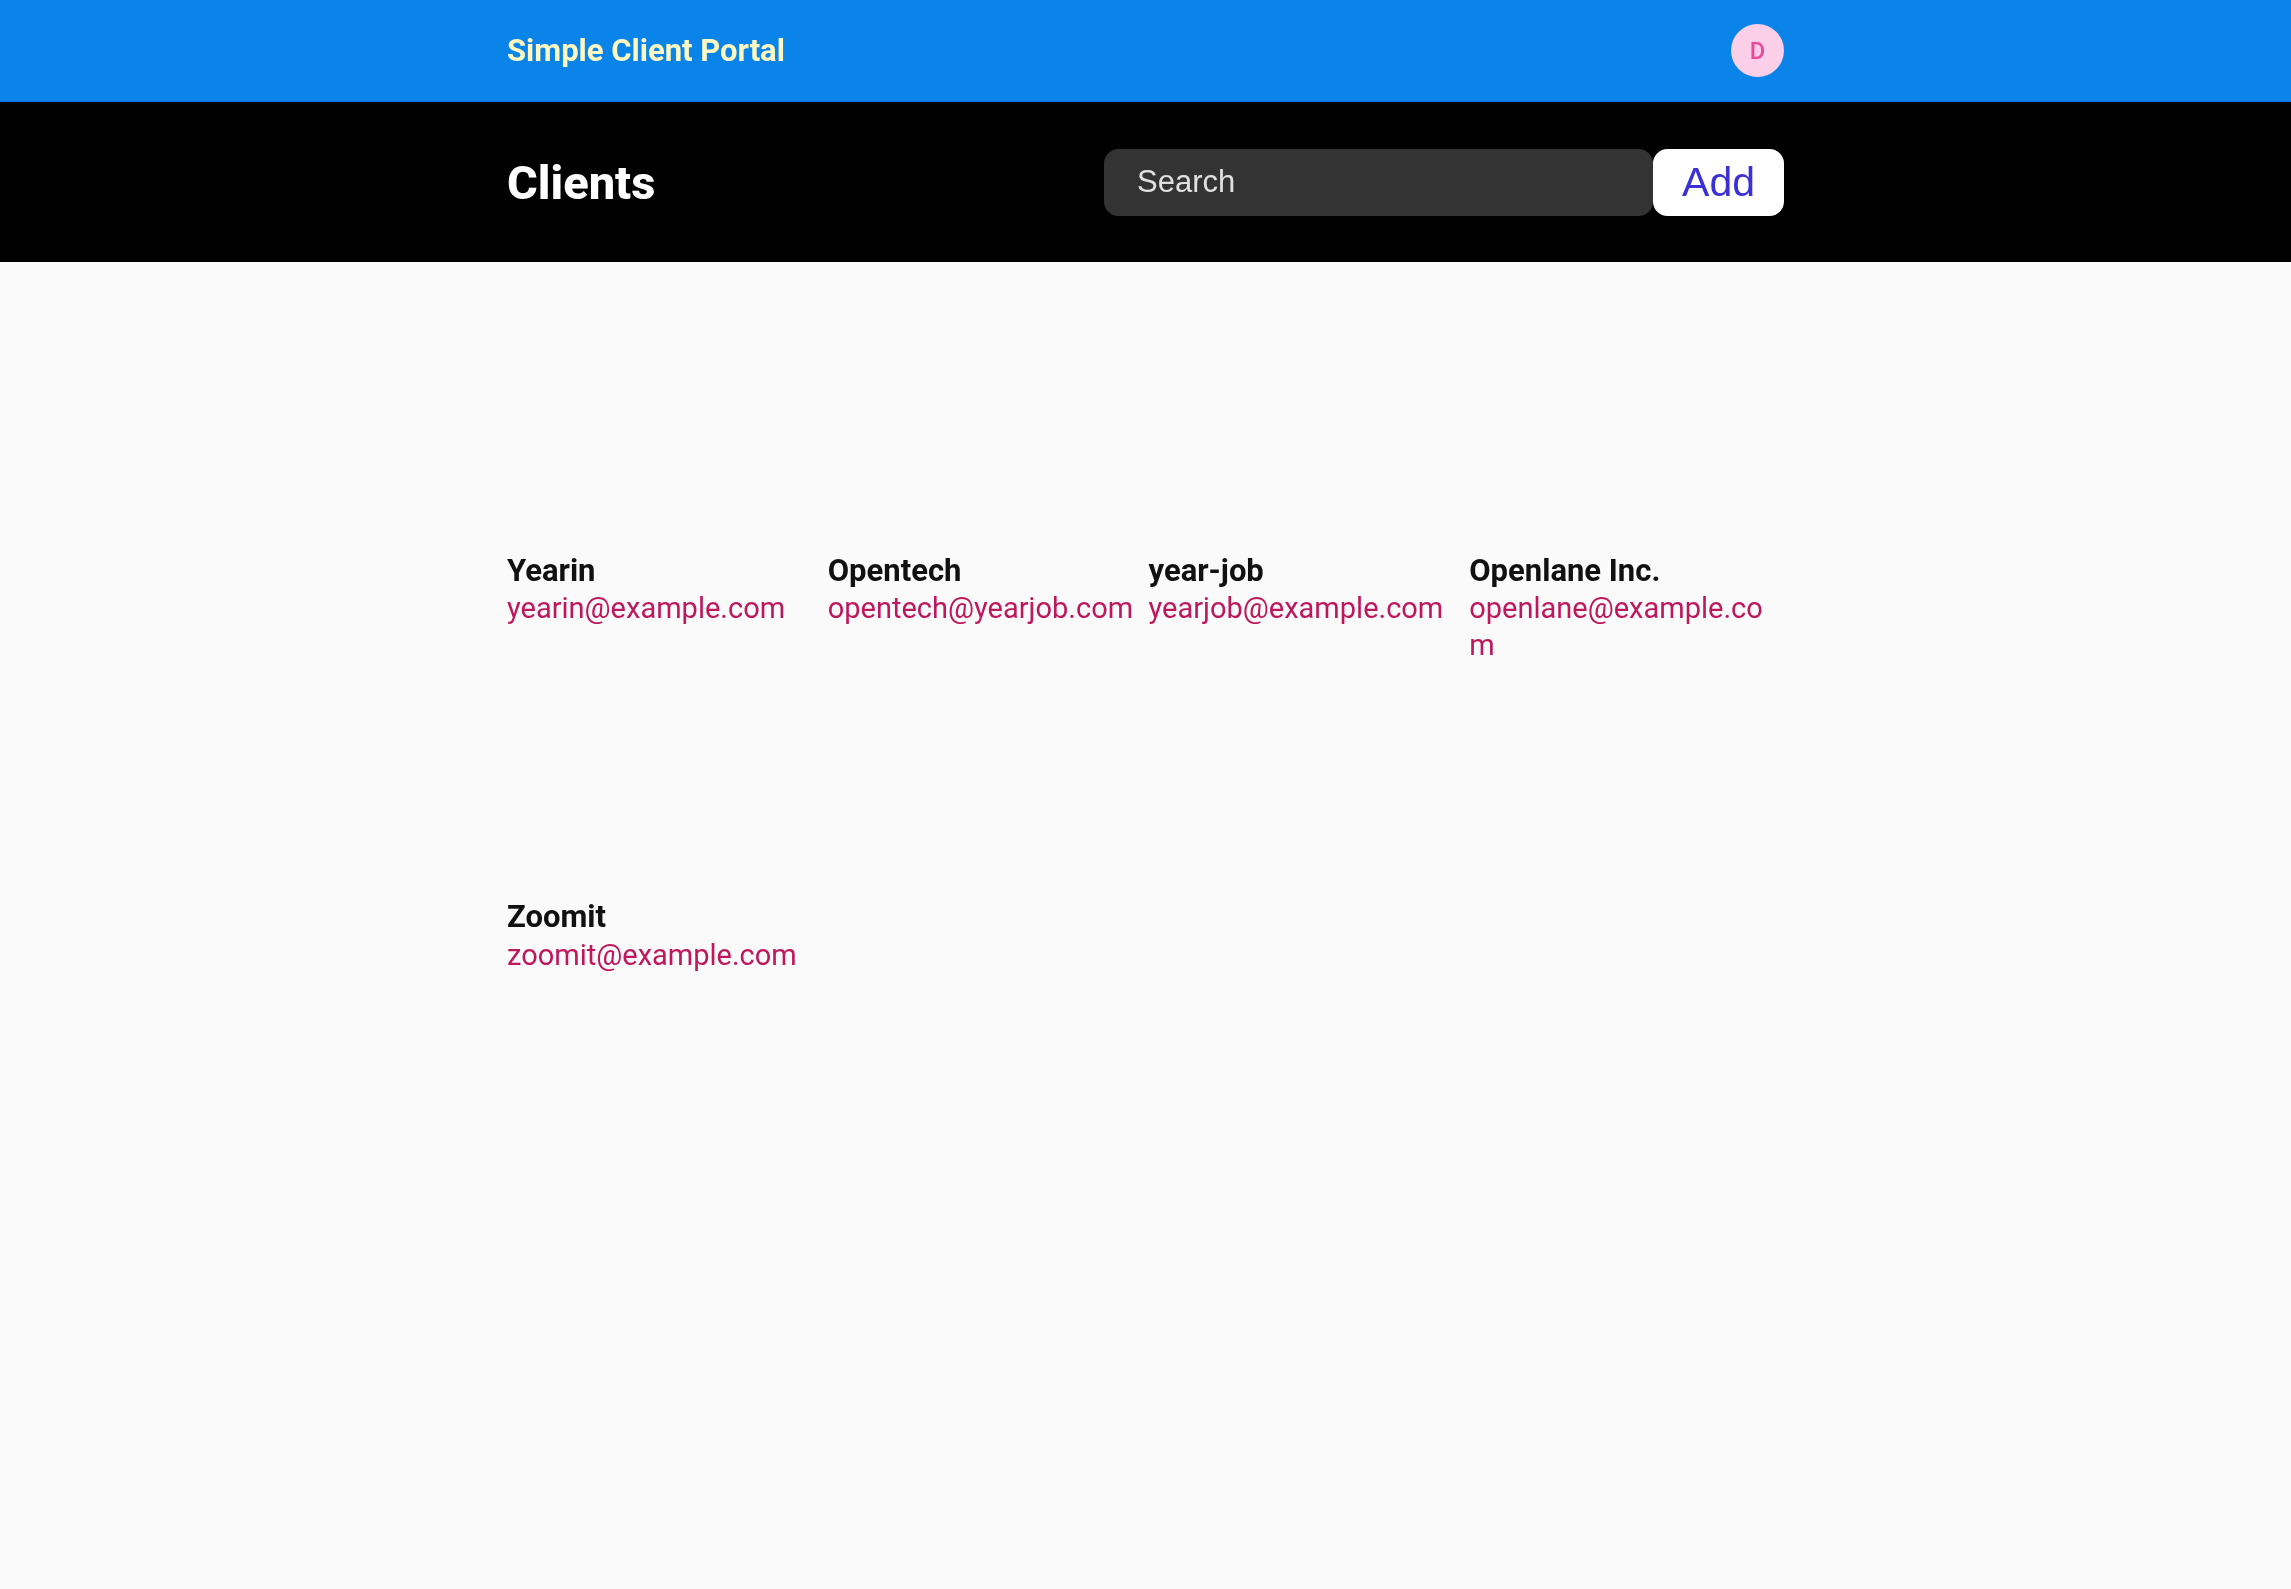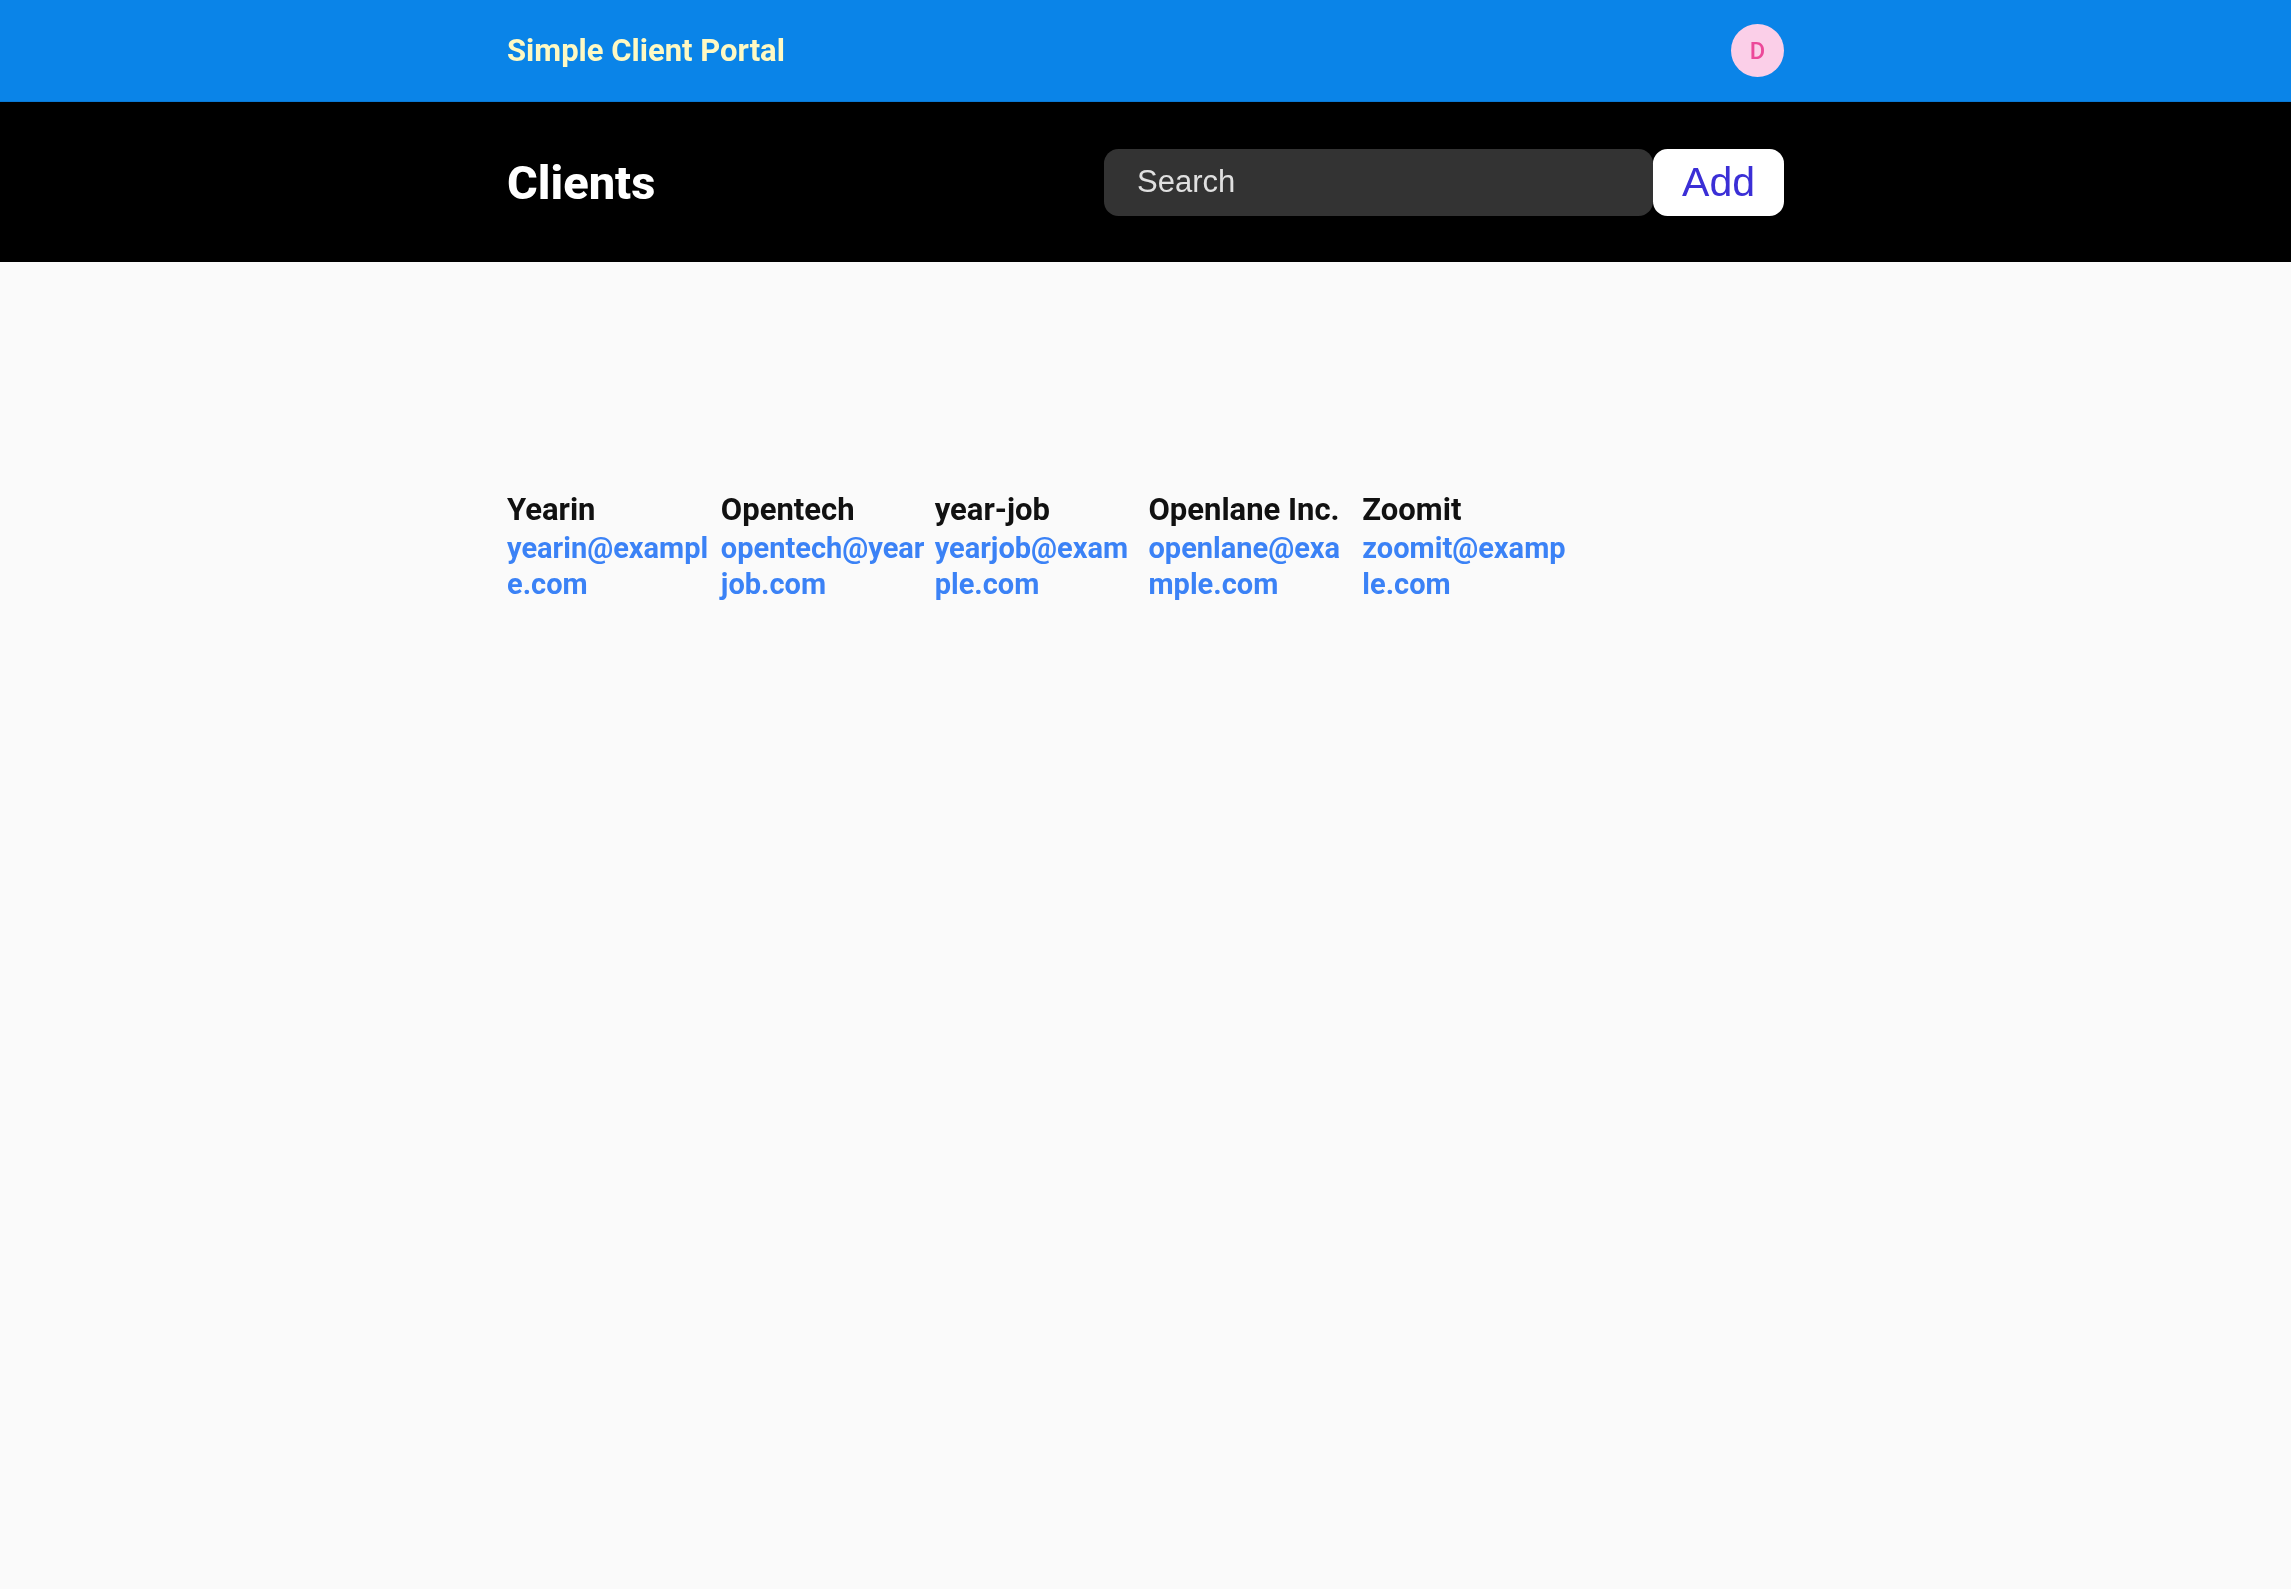--- a/index.html
+++ b/index.html
@@ -97,21 +97,21 @@
       font-weight: 400;
       cursor: pointer;
     }
     .content {
       max-width: 1306px;
       margin: 0 auto;
       padding: 0 14.5px;
     }
     .grid {
       display: grid;
-      grid-template-columns: repeat(6, 1fr);
+      grid-template-columns: repeat(4, 1fr);
       gap: 44px 6px;
       padding-top: 98px;
     }
     .card {
       cursor: pointer;
     }
     .thumb {
       width: 100%;
       aspect-ratio: 16/9;
       border-radius: 11px;
@@ -119,24 +119,23 @@
       margin-bottom: 14.5px;
     }
     .client-name {
       font-size: 31px;
       font-weight: 700;
       color: #111;
       line-height: 1.25;
     }
     .client-email {
       font-size: 29px;
-      color: #3b82f6;
+      color: #be185d;
       line-height: 1.25;
       word-break: break-word;
-      font-weight: bold;
     }
   </style>
 </head>
 <body>
 
 <header class="topbar">
   <div class="topbar-inner">
     <div class="brand">Simple Client Portal</div>
     <div class="avatar">D</div>
   </div>

